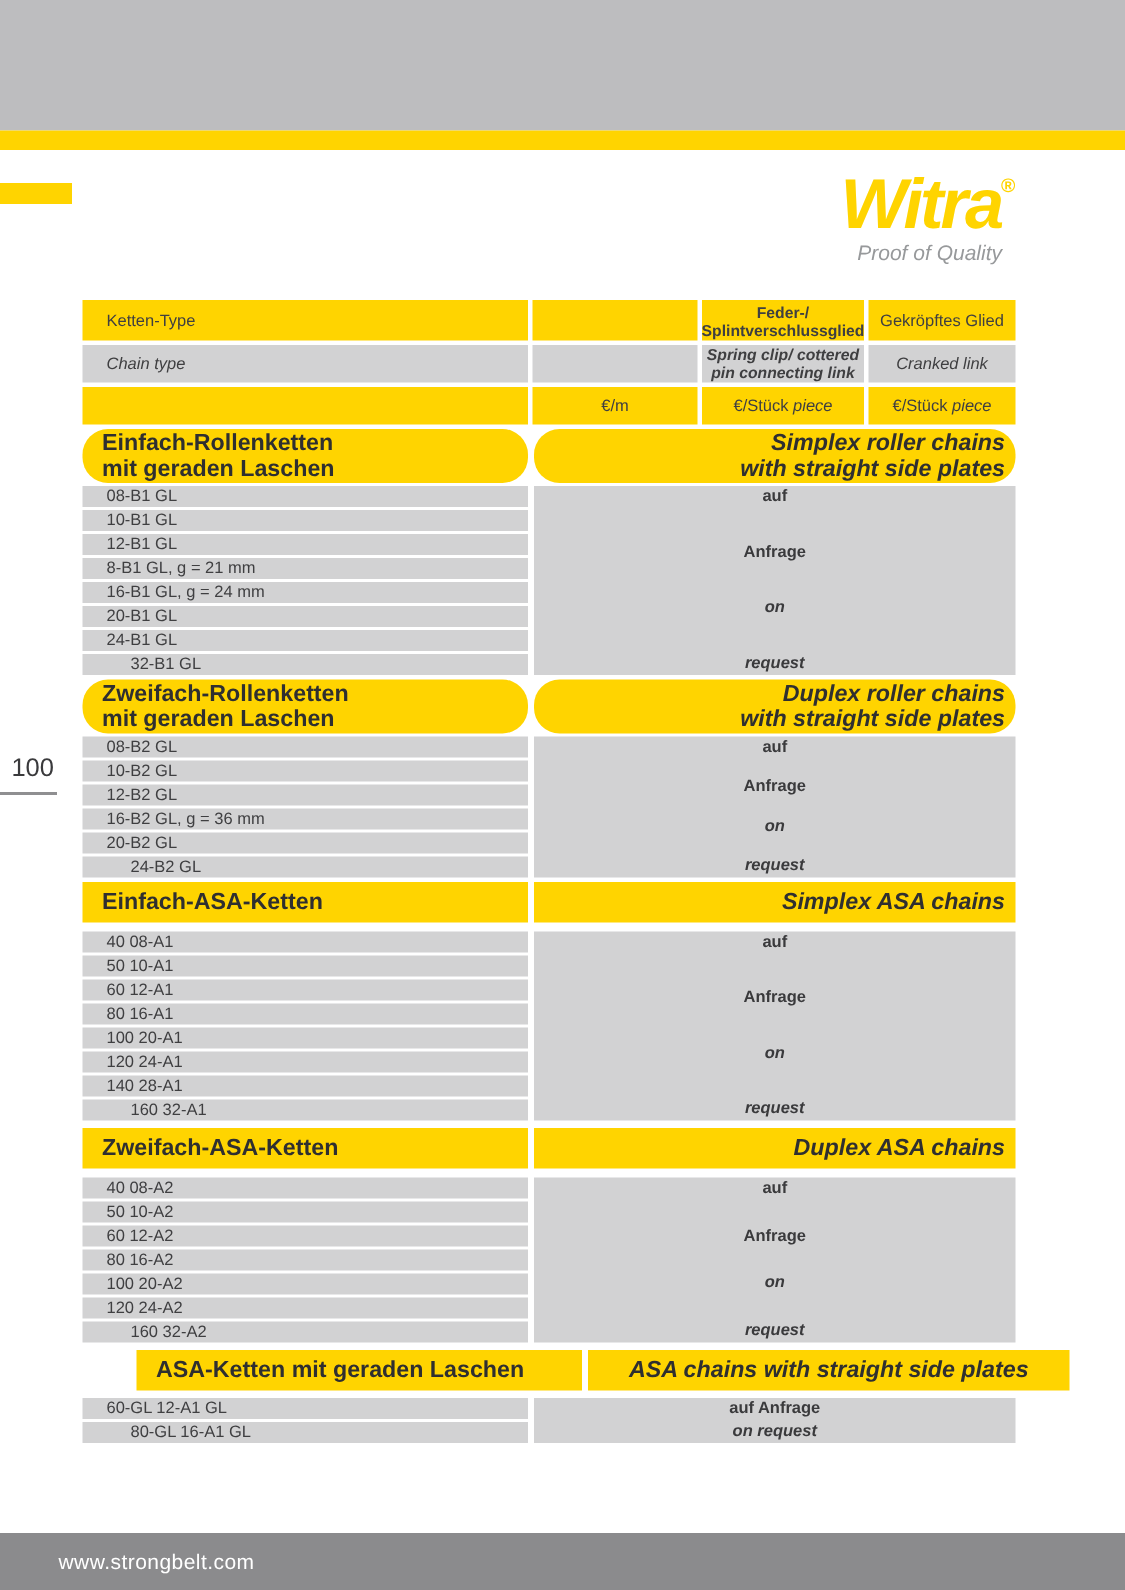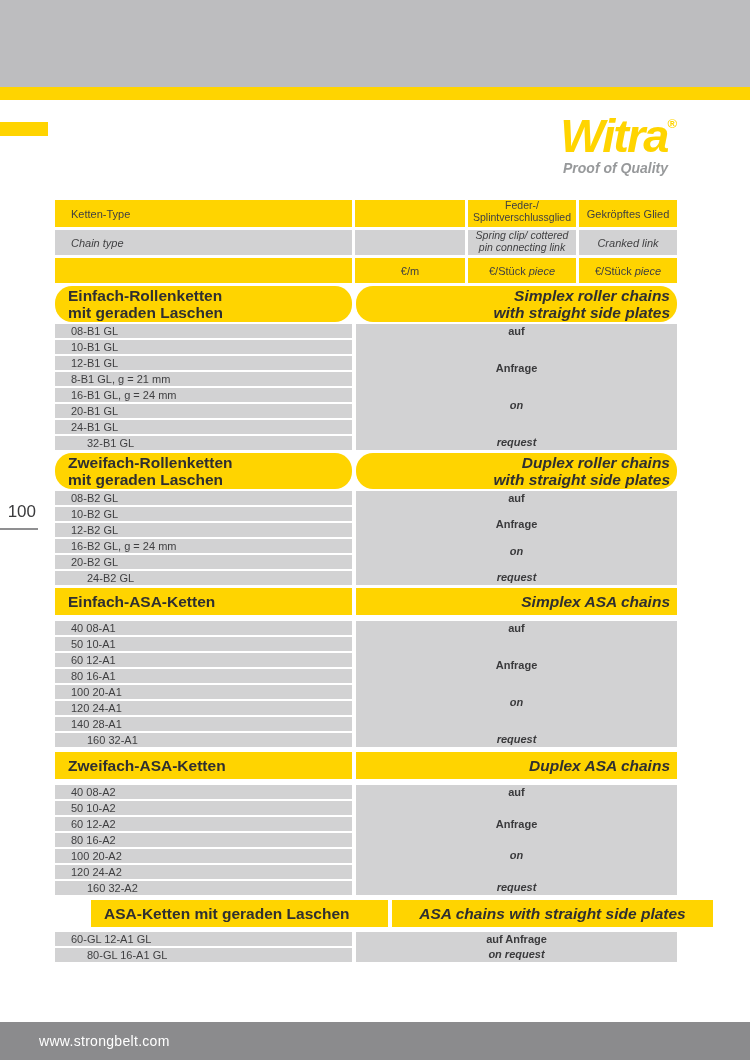--- a/index.html
+++ b/index.html
@@ -10,42 +10,42 @@
   
   .banner      { position:absolute; left:0; top:0; width:750px; height:87px; background:#bdbdbf; }
   .banner-bar  { position:absolute; left:0; top:87px; width:750px; height:13px; background:#ffd400; }
   .accent-rect { position:absolute; left:0; top:122px; width:48px; height:14px; background:#ffd400; }
 
   
   .logo { position:absolute; right:73px; top:112px; text-align:right; }
   .logo-text { font-size:47px; font-weight:bold; font-style:italic; color:#ffd400;
                line-height:1.0; letter-spacing:-2px; white-space:nowrap; }
   .logo-reg  { font-size:13px; font-weight:bold; font-style:normal; vertical-align:24px; letter-spacing:0; }
-  .tagline   { font-size:14px; font-weight:bold; font-style:italic; color:#97999b; margin:1px 9px 0 0; }
+  .tagline   { font-size:14px; font-weight:normal; font-style:italic; color:#97999b; margin:1px 9px 0 0; }
 
   
   .pagenum { position:absolute; left:0; top:502px; width:36px; padding:0 2px 6px 0;
              text-align:right; font-size:17px; color:#3a3a3c; border-bottom:2px solid #8f8f91; }
 
   
   .footer { position:absolute; left:0; top:1022px; width:750px; height:38px; background:#8b8b8d;
             box-sizing:border-box; padding-left:39px; display:flex; align-items:center; }
   .footer-url { color:#ffffff; font-size:14px; letter-spacing:0.3px; }
 
   
   .table { position:absolute; left:55px; top:200px; width:620px; }
   .grid4 { display:grid; grid-template-columns:297px 110px 108px 98px; column-gap:3px; margin-bottom:3px; }
   .grid2 { display:grid; grid-template-columns:297px 321px; column-gap:4px; }
   .cell  { display:flex; align-items:center; font-size:11px; }
   .h27 { height:27px; } .h25 { height:25px; }
   .yellow { background:#ffd400; }
   .gray   { background:#d2d2d3; }
   .pl  { padding-left:16px; }
   .ctr { justify-content:center; text-align:center; }
-  .two-line { flex-direction:column; justify-content:flex-start; font-size:10.5px; line-height:11.5px; }
+  .two-line { flex-direction:column; justify-content:flex-end; font-size:10.5px; line-height:11.5px;font-weight:bold; }
   .it  { font-style:italic; }
 
   .shead { display:grid; grid-template-columns:297px 321px; column-gap:4px; }
   .shead.two { margin-bottom:2px; }
   .shead.one-a { margin-bottom:6px; }
   .shead.one-b { margin-bottom:5px;padding-left:36px; }
   .sh-de { background:#ffd400; color:#2f2f30; font-weight:bold; font-size:15.5px; line-height:17px;
            padding-left:13px; display:flex; flex-direction:column; justify-content:center; }
   .sh-en { background:#ffd400; color:#2f2f30; font-weight:bold; font-style:italic; font-size:15.5px;
            line-height:17px; display:flex; flex-direction:column; justify-content:center;
@@ -152,21 +152,21 @@
       <div class="sh-en">
         <div>Duplex roller chains</div>
         <div>with straight side plates</div>
       </div>
     </div>
     <div class="grid2">
       <div class="rows">
         <div class="r">08-B2 GL</div>
         <div class="r">10-B2 GL</div>
         <div class="r">12-B2 GL</div>
-        <div class="r">16-B2 GL, g = 24 mm</div>
+        <div class="r">16-B2 GL, g = 36 mm</div>
         <div class="r">20-B2 GL</div>
         <div class="r">24-B2 GL</div>
       </div>
       <div class="note">
         <div>auf</div>
         <div>Anfrage</div>
         <div class="n-en">on</div>
         <div class="n-en">request</div>
       </div>
     </div>

